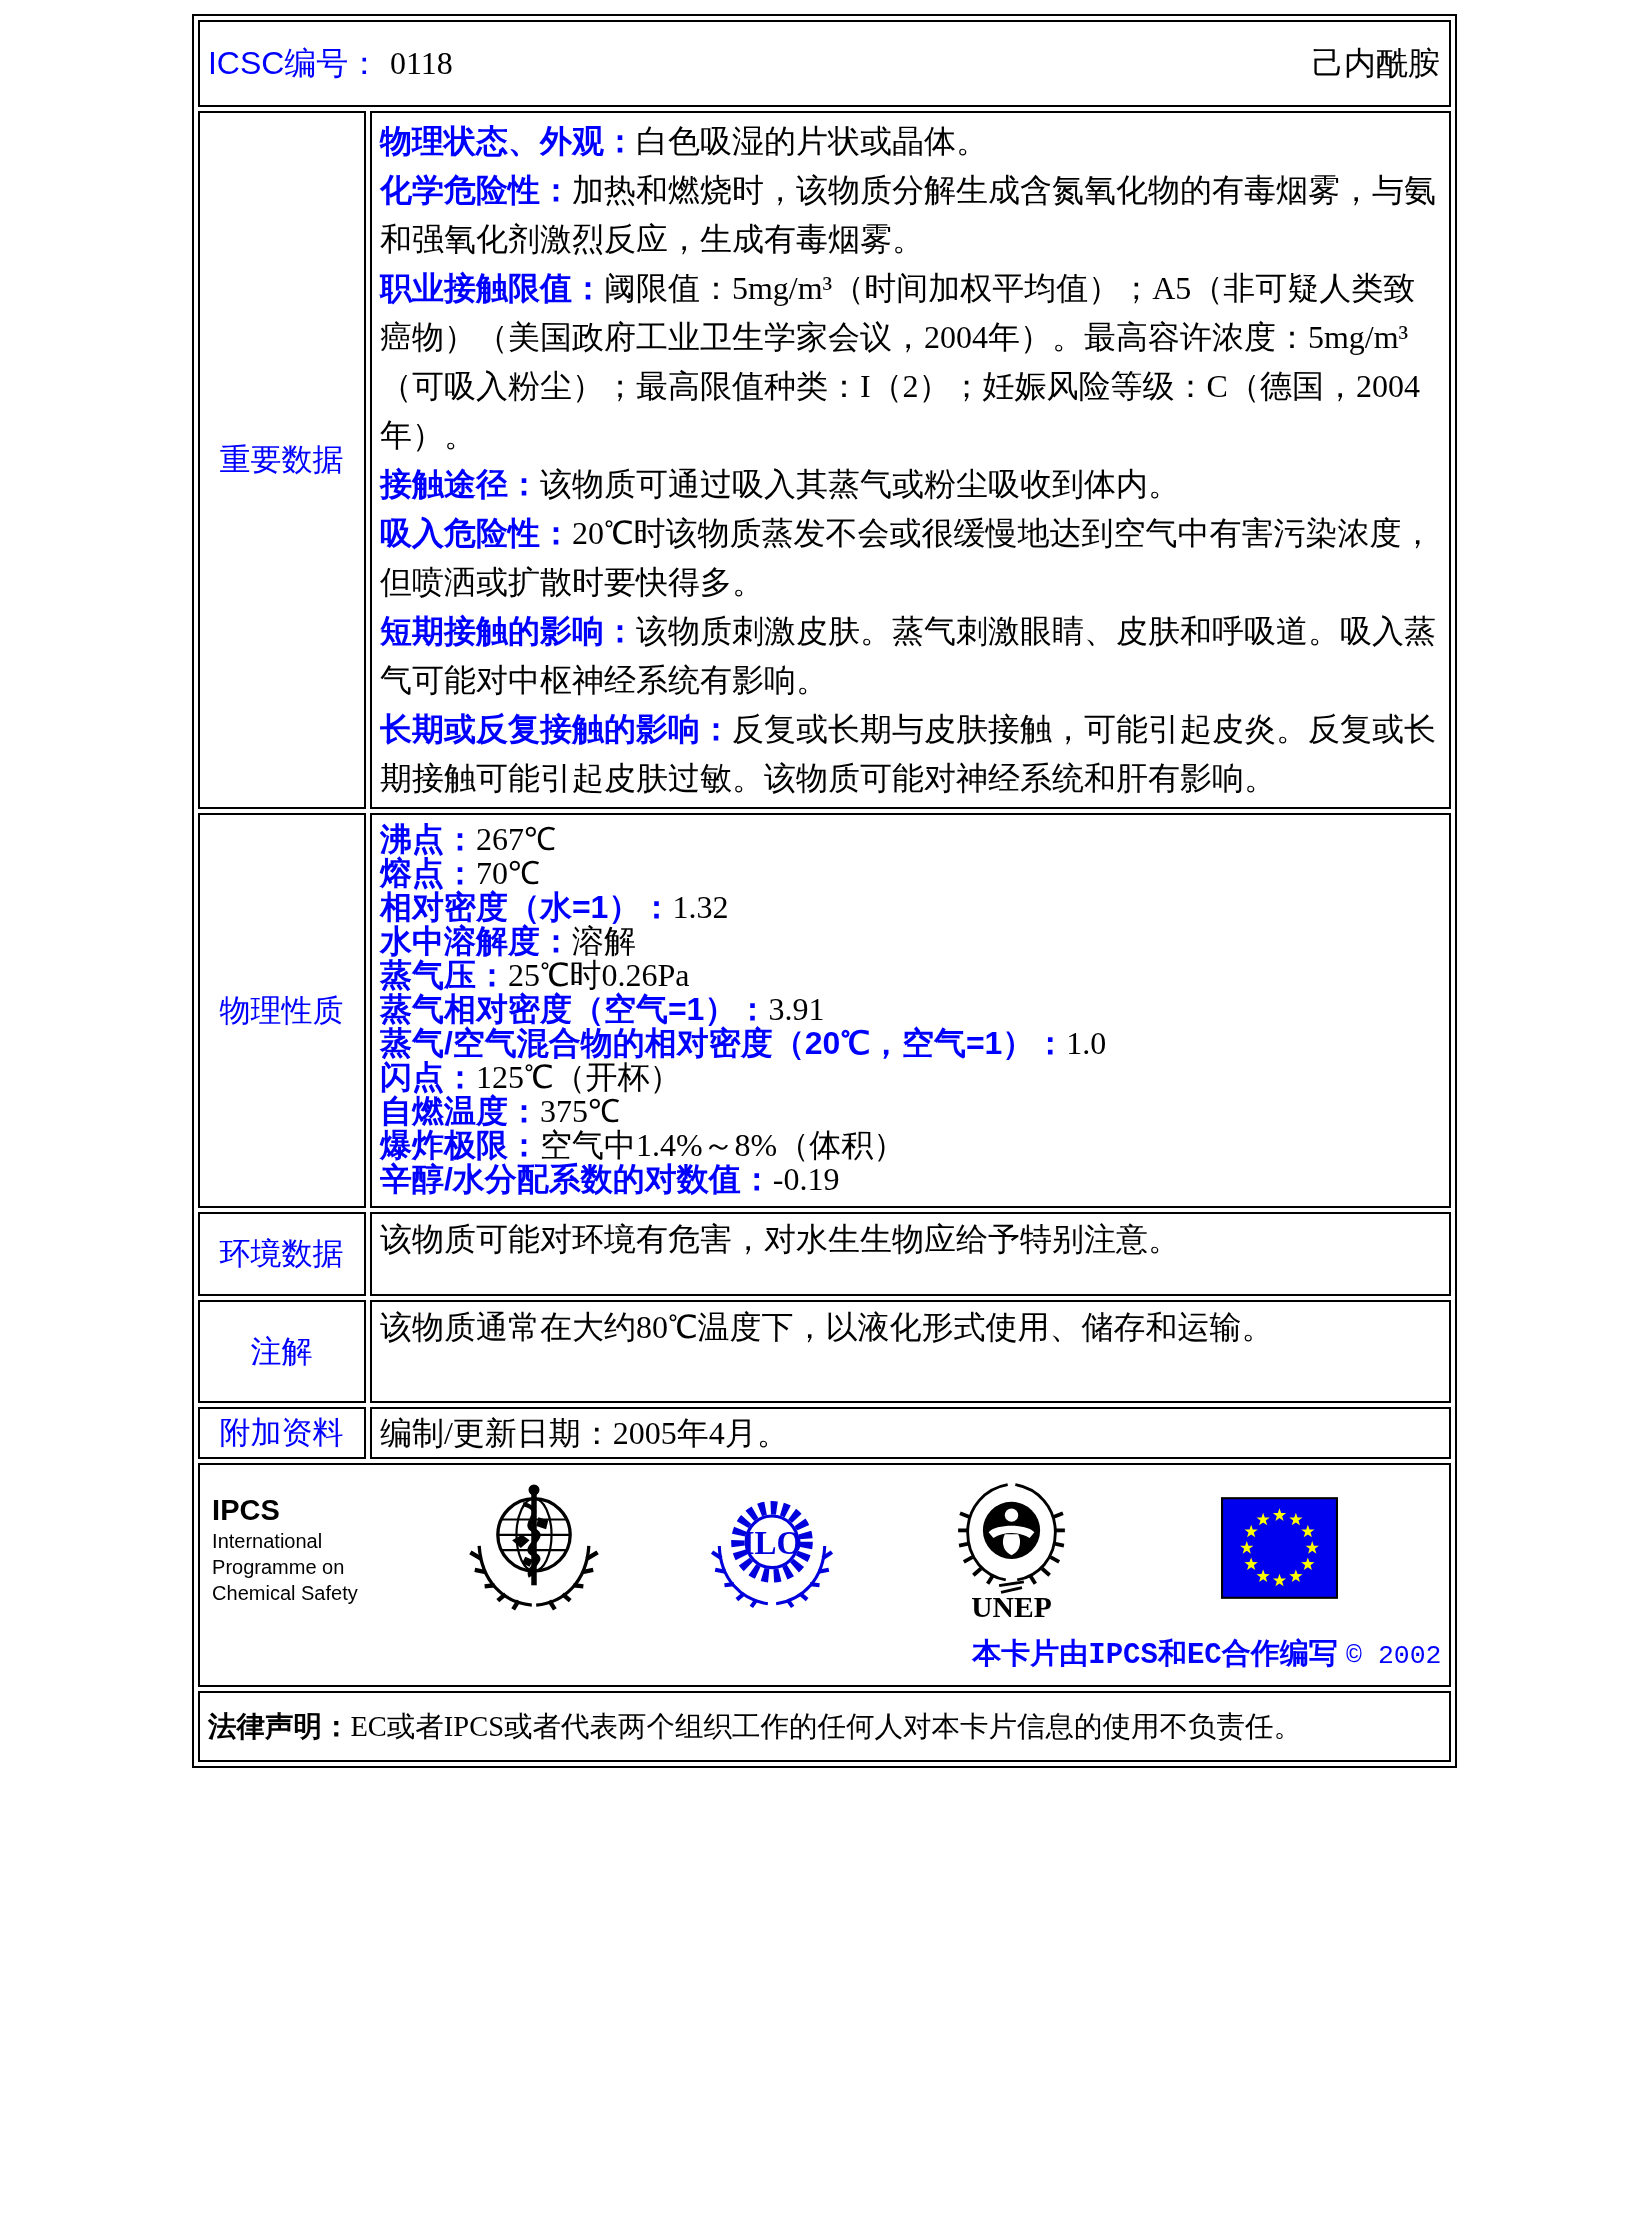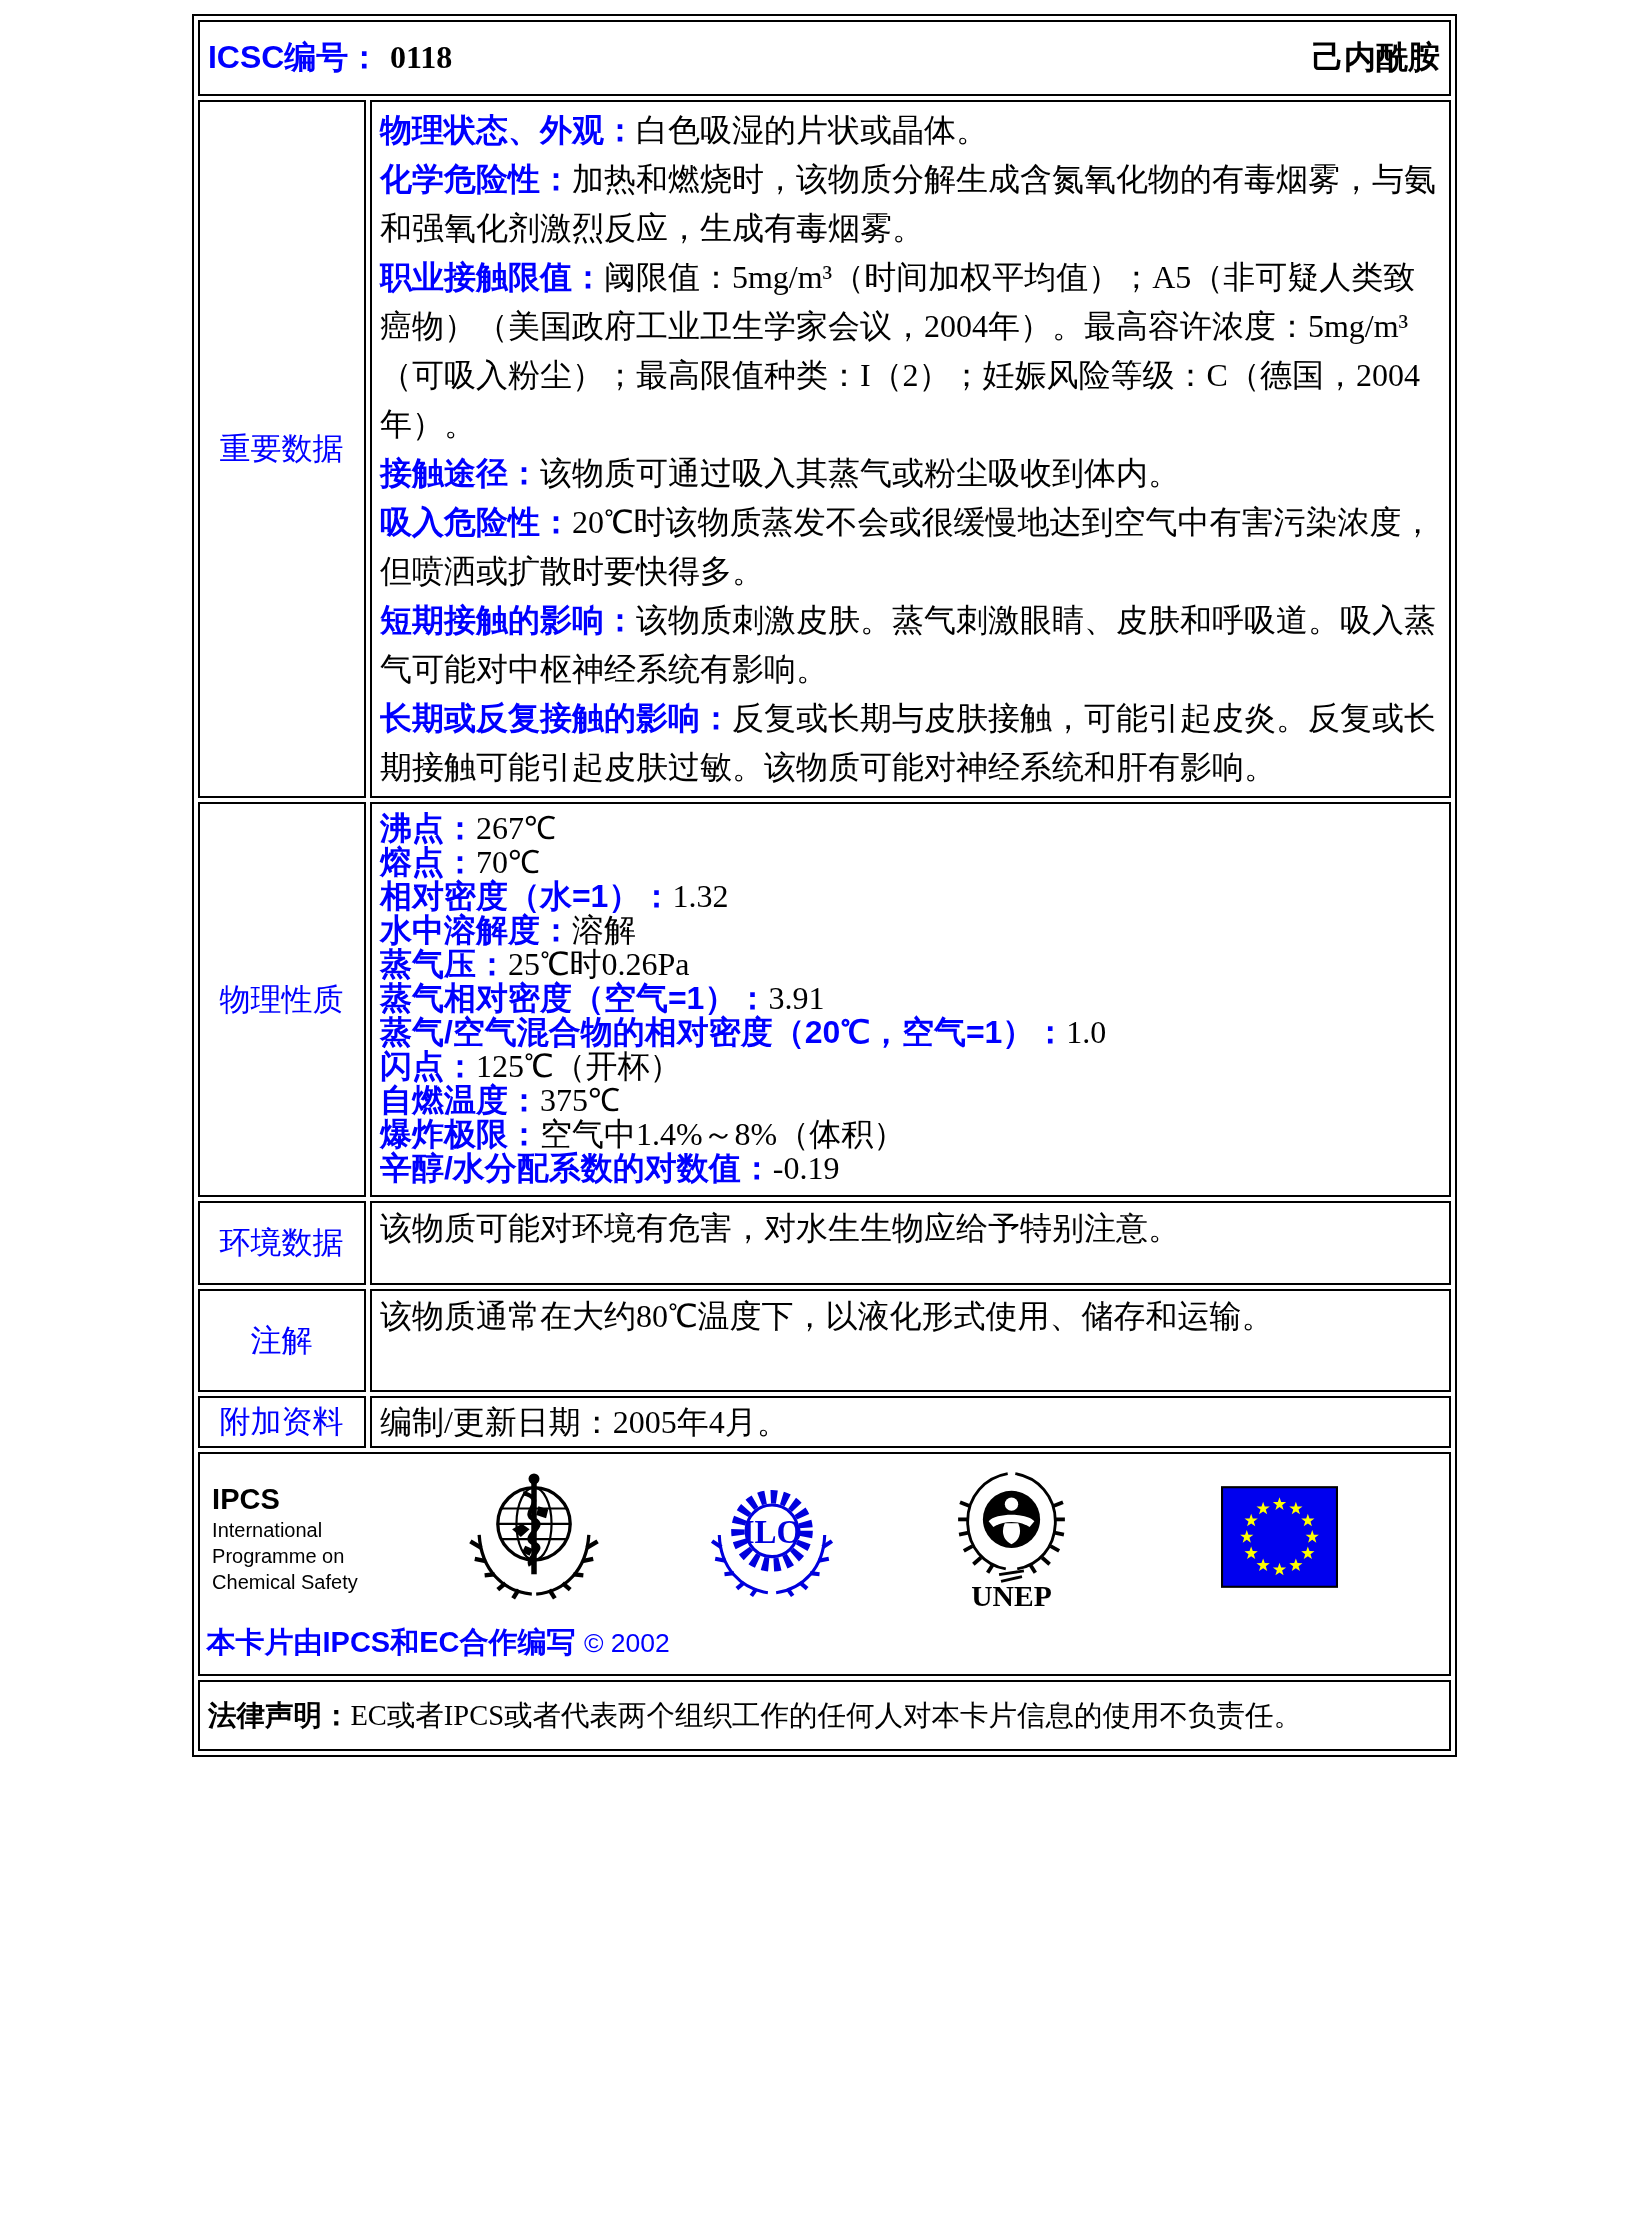--- a/index.html
+++ b/index.html
@@ -26,21 +26,21 @@
     border-collapse: separate;
     border-spacing: 4.2px;
     background: #fff;
   }
   td { border: 2.1px solid #000; padding: 0; }
   col.c1 { width: 168px; }
 
   
   .hdr-flex {
     display: flex; justify-content: space-between; align-items: center;
-    height: 72px; padding: 0 8.4px; font-size: 32px; font-weight: bold;
+    height: 83px; padding: 0 8.4px; font-size: 32px;
   }
   .blue { color: #0000ff; }
   .hei  { font-family: "Liberation Sans", sans-serif; }
   .icsc-num { margin-left: 9.7px; }
 
   
   .lblcell {
     text-align: center; vertical-align: middle;
     color: #0000ff;
     font-family: "Liberation Sans", sans-serif;
@@ -70,25 +70,25 @@
   .logos-cell { padding: 9.7px 7px 7px 7px; }
   .logo-strip { display: flex; align-items: center; height: 148px; }
   .ipcs-block { width: 167px; margin-left: 5.6px; font-family: Liberation Sans, sans-serif; }
   .ipcs-title { font-size: 29px; font-weight: bold; line-height: 35px; }
   .ipcs-sub   { font-size: 20px; line-height: 26px; }
   .who-wrap  { margin-left: 89px; }
   .ilo-wrap  { margin-left: 110px; }
   .unep-wrap { margin-left: 120px; }
   .eu-wrap   { margin-left: 152px; }
   .caption {
-    text-align: left;
+    text-align: right;
     margin-top: 11px; margin-bottom: 4.2px;
     font-size: 29px; font-weight: bold;
     color: #0000ff;
-    font-family: Liberation Sans, sans-serif;
+    font-family: Liberation Mono, monospace;
   }
   .caption .yr { font-weight: normal; font-size: 26.5px; margin-left: 8.4px; }
 
   
   .legal-cell {
     height: 71px; vertical-align: middle;
     padding: 4.2px 8.4px; font-size: 28.5px;
   }
   .legal-lab {
     font-weight: bold;

